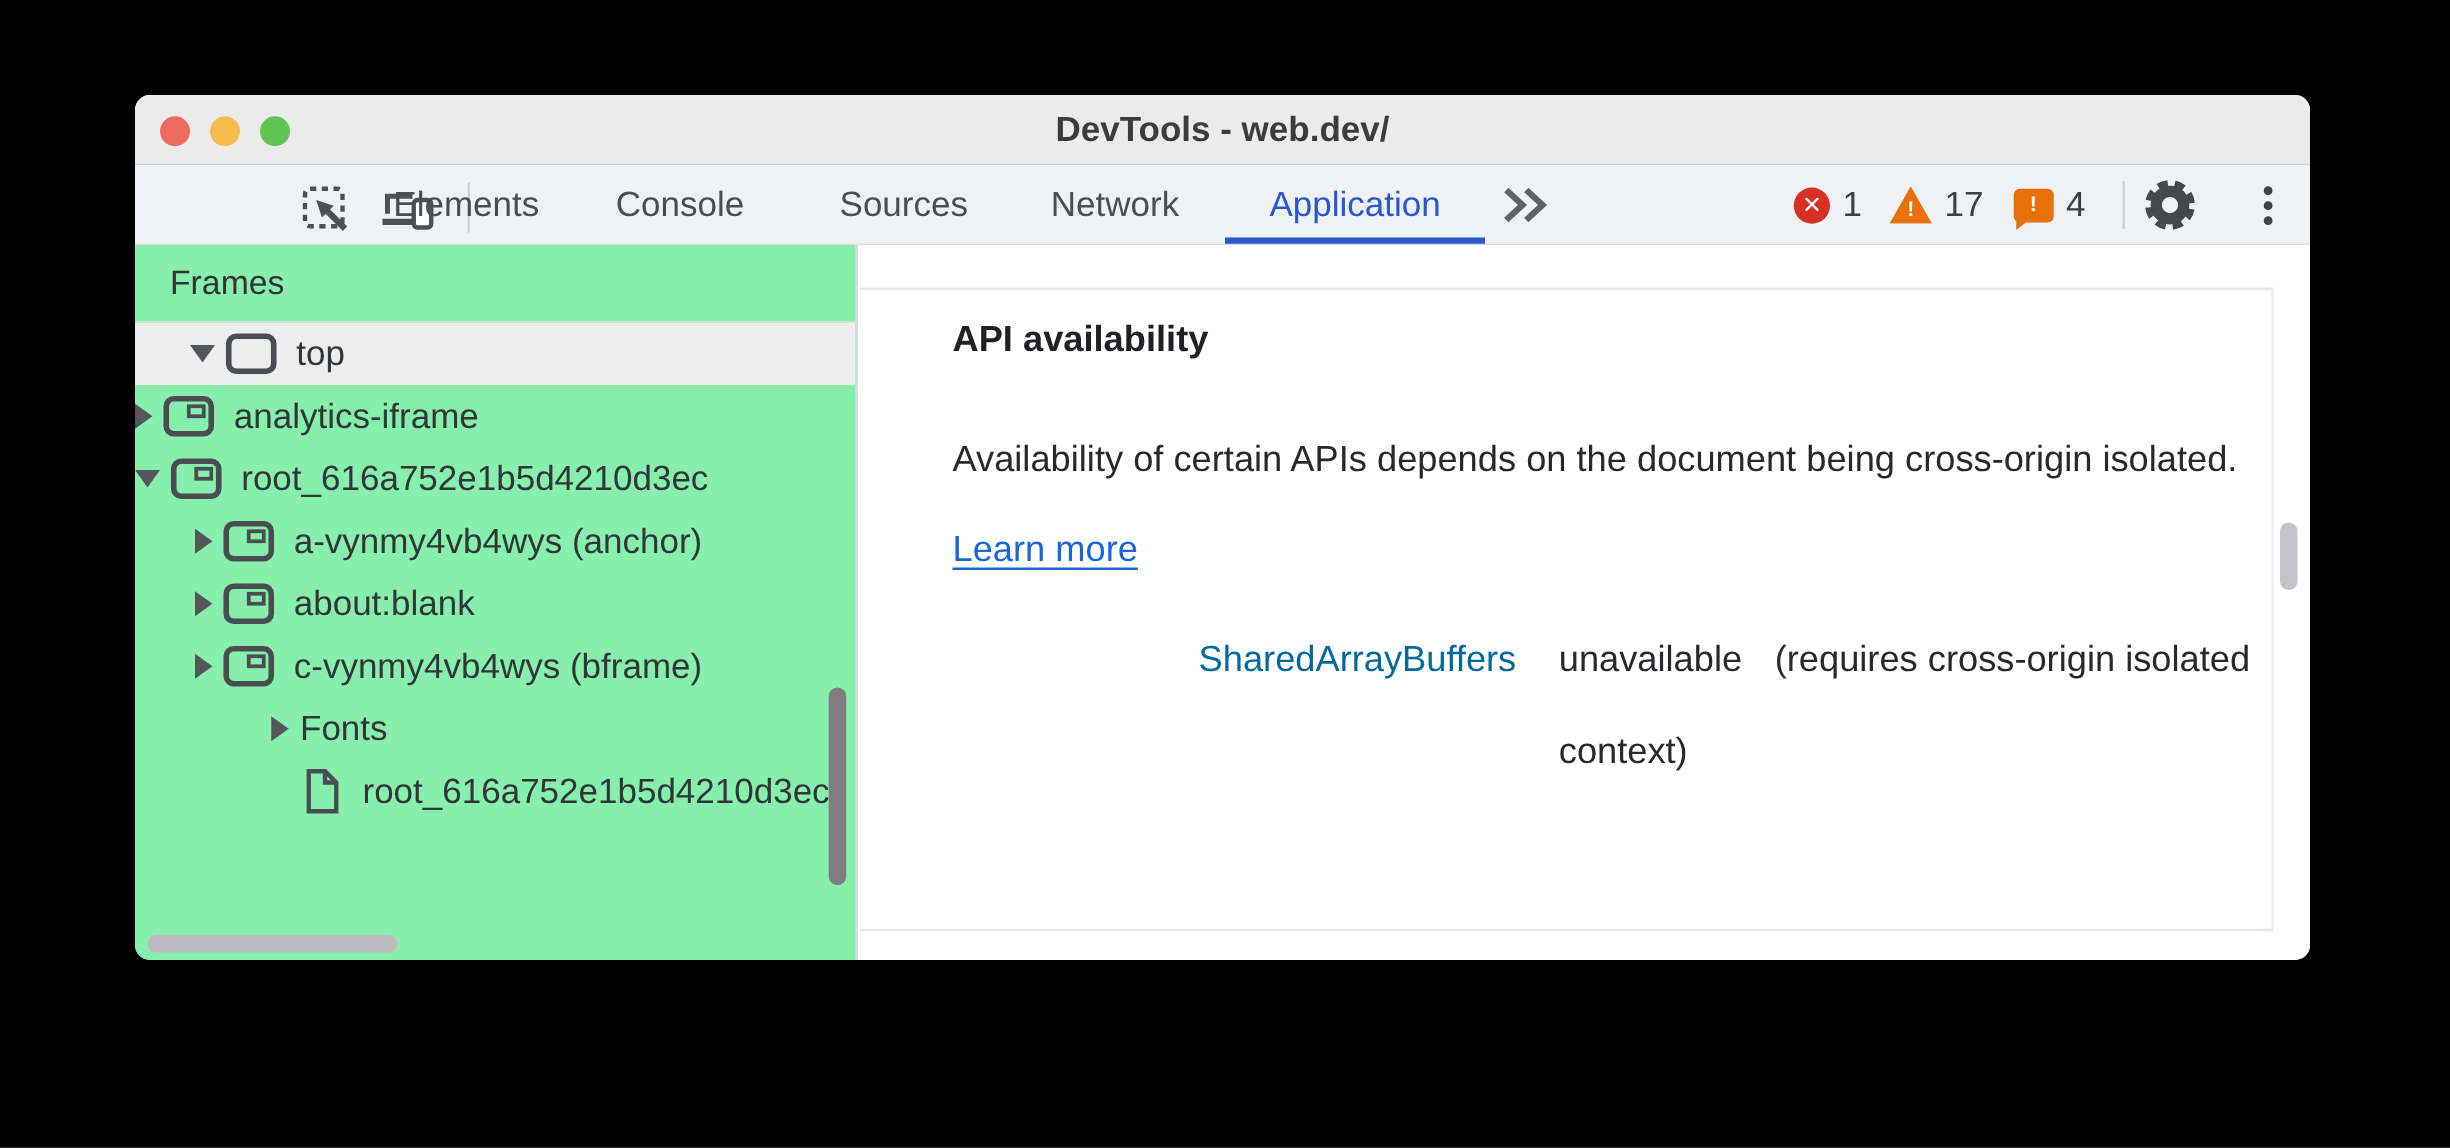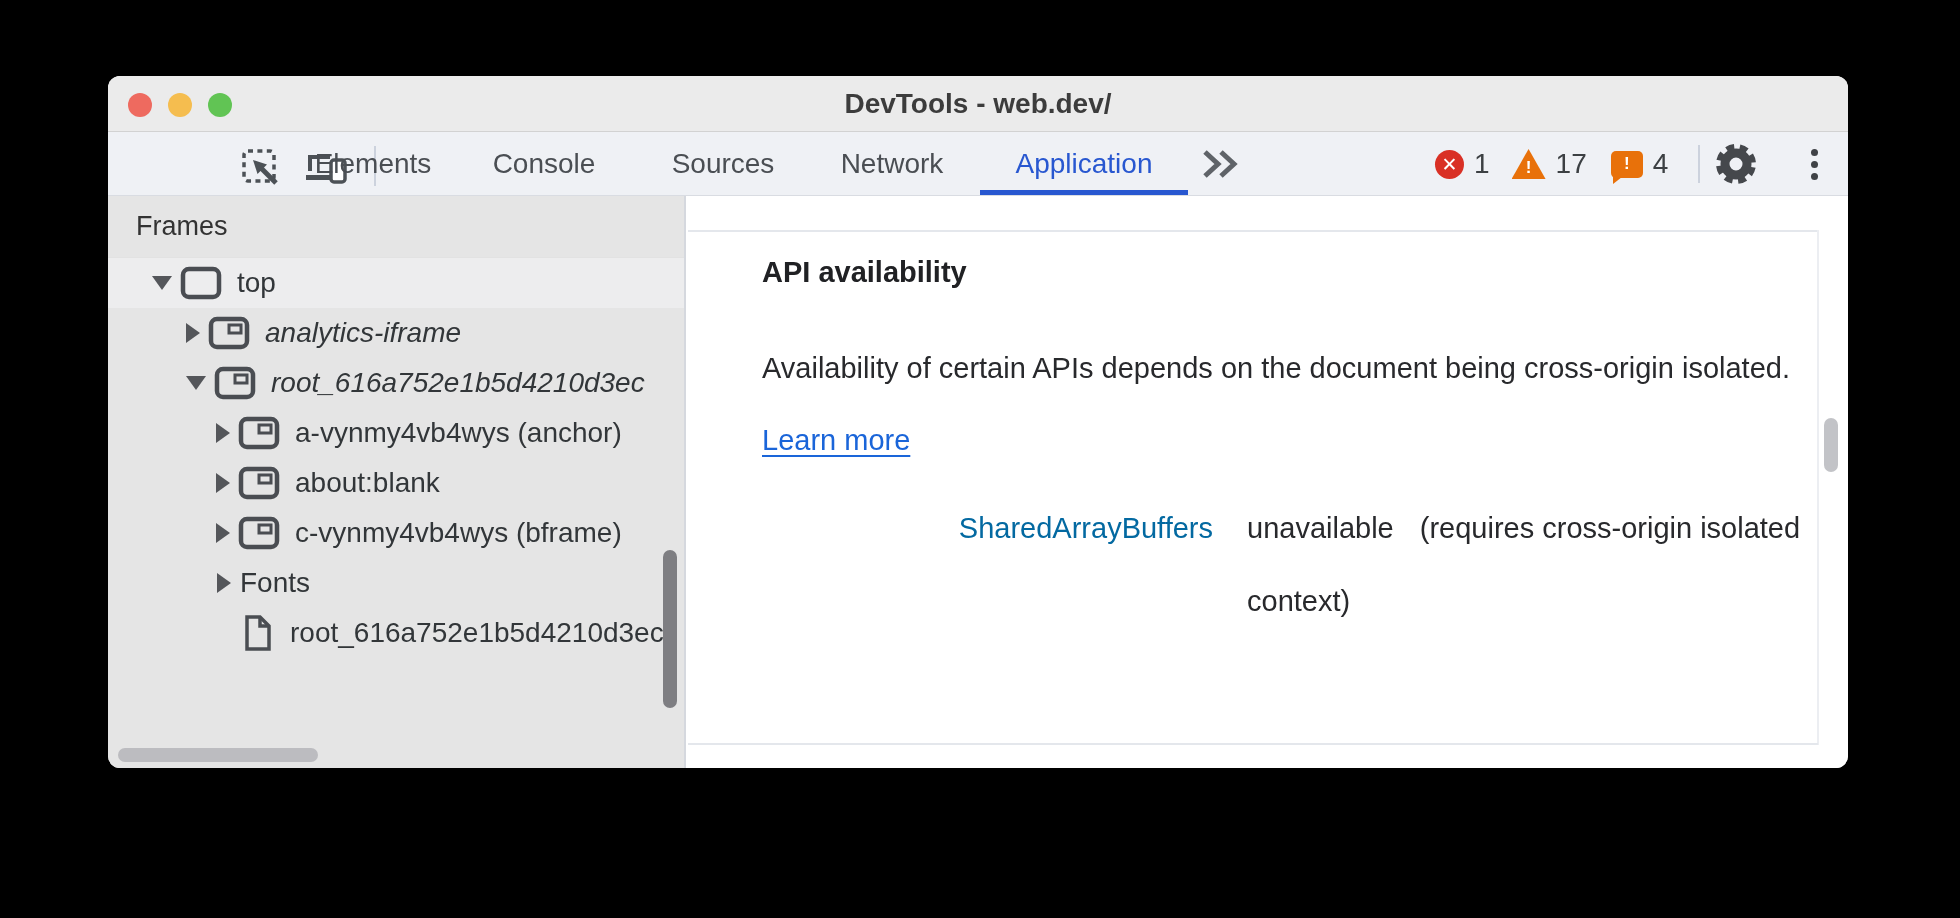--- a/index.html
+++ b/index.html
@@ -40,33 +40,33 @@
     position:relative;color:#fff;font-size:17px;font-weight:700;display:flex;align-items:center;justify-content:center;}
   .issue-bubble::after{content:"";position:absolute;left:2px;bottom:-6px;width:0;height:0;
     border-left:9px solid #e8710a;border-bottom:7px solid transparent;}
   .badge-div{margin-left:30px;width:2px;height:38px;background:#ccd2dd;}
   .gear{margin-left:14px;width:44px;height:44px;display:flex;align-items:center;justify-content:center;}
   .kebab{margin-left:48px;width:16px;height:40px;display:flex;flex-direction:column;
     align-items:center;justify-content:center;gap:5px;}
   .kebab i{width:7px;height:7px;border-radius:50%;background:#3f4246;}
 
   
-  .sidebar{position:absolute;left:0;top:120px;width:578px;height:572px;background:#e5e5e5;
+  .sidebar{position:absolute;left:0;top:120px;width:578px;height:572px;background:#86efac;
     border-right:2px solid #d5d8de;box-sizing:border-box;}
   .frames-header{position:absolute;left:0;top:0;width:100%;height:62px;border-bottom:1px solid #e2e2e2;
     box-sizing:border-box;font-size:27px;color:#333;line-height:60px;padding-left:28px;}
   .tree{position:absolute;left:0;top:62px;width:576px;height:485px;overflow:hidden;}
   .trow{position:relative;display:flex;align-items:center;height:50px;white-space:nowrap;
     font-size:28px;color:#323639;}
   .trow.selected{background:#ededee;}
   .arrow-down{width:0;height:0;border-left:10px solid transparent;border-right:10px solid transparent;
     border-top:14px solid #54565a;flex:none;}
   .arrow-right{width:0;height:0;border-top:10px solid transparent;border-bottom:10px solid transparent;
     border-left:14px solid #54565a;flex:none;}
-  .lv0{padding-left:44px;} .lv1{padding-left:78px;font-style:italic;} .lv2{padding-left:108px;}
+  .lv0{padding-left:44px;} .lv1{} .lv2{padding-left:48px;}
   .sec{padding-left:109px;} .docrow{padding-left:135px;}
   .t-icon{flex:none;margin-left:8px;margin-right:15px;display:flex;align-items:center;}
   .sec .t-label{margin-left:9px;}
   .docrow .t-icon{margin-left:0;margin-right:17px;}
   .tree-vscroll{position:absolute;left:555px;top:292px;width:14px;height:158px;background:#7e7e82;border-radius:7px;}
   .hscroll{position:absolute;left:10px;top:552px;width:200px;height:14px;background:#bcbcc0;border-radius:7px;}
 
   
   .content{position:absolute;left:580px;top:120px;width:1160px;height:572px;background:#fff;}
   .sect-border-top{position:absolute;left:0;top:34px;width:1130px;height:2px;background:#e4e7ec;}

